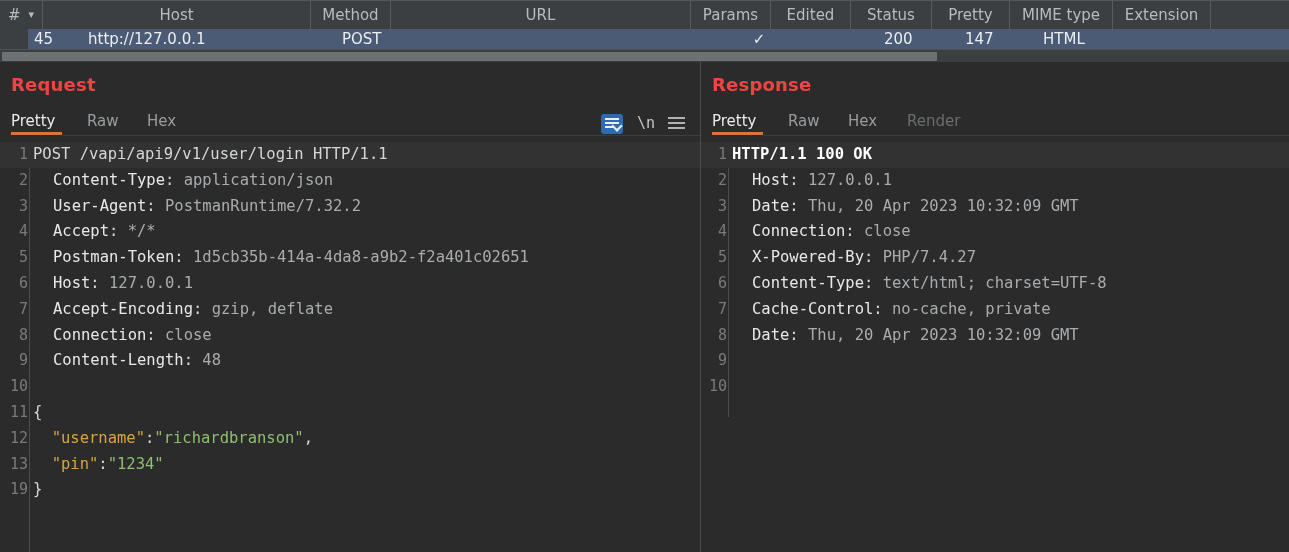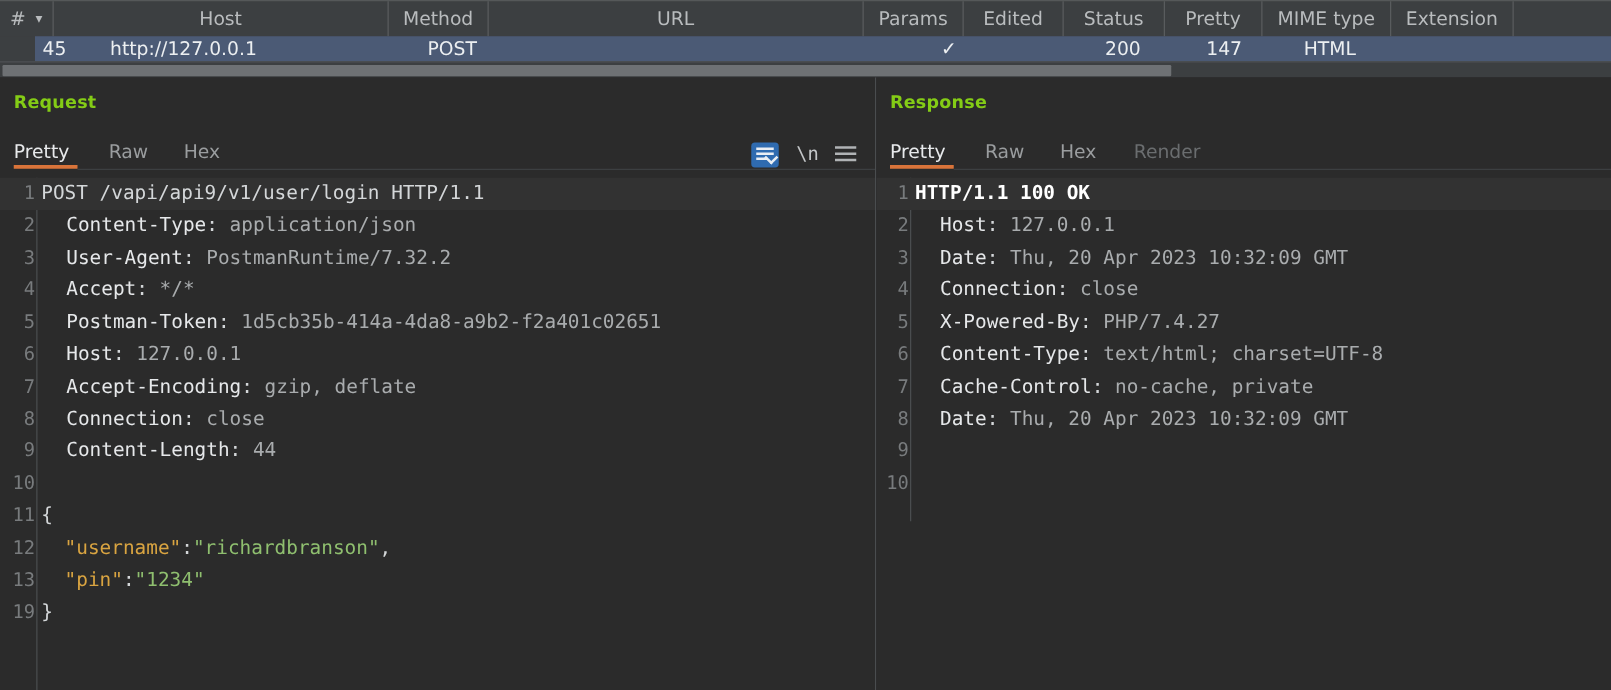--- a/index.html
+++ b/index.html
@@ -108,23 +108,23 @@
   .panel-vdivider {
     position: absolute;
     left: 700px; top: 0;
     width: 1px; height: 490px;
     background: #4a4d4f;
   }
 
   .panel-title {
     position: absolute;
     left: 11px; top: 12px;
-    font-size: 14px;
+    font-size: 18px;
     font-weight: bold;
-    color: #84cc16;
+    color: #ef4444;
     letter-spacing: 0.2px;
   }
 
   .tabbar {
     position: absolute;
     left: 0; top: 48px;
     height: 26px;
     width: 100%;
   }
   .tab {
@@ -319,21 +319,21 @@
       <div class="gutter-rule" style="left:29px; height:410px;"></div>
       <div id="request-lines">
           <div class="code-line highlight"><div class="gutter">1</div><div class="code-text"><span class="plain">POST /vapi/api9/v1/user/login HTTP/1.1</span></div></div>
           <div class="code-line"><div class="gutter">2</div><div class="code-text"><span class="hdr-name">Content-Type</span><span class="punc">: </span><span class="hdr-val">application/json</span></div></div>
           <div class="code-line"><div class="gutter">3</div><div class="code-text"><span class="hdr-name">User-Agent</span><span class="punc">: </span><span class="hdr-val">PostmanRuntime/7.32.2</span></div></div>
           <div class="code-line"><div class="gutter">4</div><div class="code-text"><span class="hdr-name">Accept</span><span class="punc">: </span><span class="hdr-val">*/*</span></div></div>
           <div class="code-line"><div class="gutter">5</div><div class="code-text"><span class="hdr-name">Postman-Token</span><span class="punc">: </span><span class="hdr-val">1d5cb35b-414a-4da8-a9b2-f2a401c02651</span></div></div>
           <div class="code-line"><div class="gutter">6</div><div class="code-text"><span class="hdr-name">Host</span><span class="punc">: </span><span class="hdr-val">127.0.0.1</span></div></div>
           <div class="code-line"><div class="gutter">7</div><div class="code-text"><span class="hdr-name">Accept-Encoding</span><span class="punc">: </span><span class="hdr-val">gzip, deflate</span></div></div>
           <div class="code-line"><div class="gutter">8</div><div class="code-text"><span class="hdr-name">Connection</span><span class="punc">: </span><span class="hdr-val">close</span></div></div>
-          <div class="code-line"><div class="gutter">9</div><div class="code-text"><span class="hdr-name">Content-Length</span><span class="punc">: </span><span class="hdr-val">44</span></div></div>
+          <div class="code-line"><div class="gutter">9</div><div class="code-text"><span class="hdr-name">Content-Length</span><span class="punc">: </span><span class="hdr-val">48</span></div></div>
           <div class="code-line"><div class="gutter">10</div><div class="code-text"></div></div>
           <div class="code-line"><div class="gutter">11</div><div class="code-text"><span class="punc">{</span></div></div>
           <div class="code-line"><div class="gutter">12</div><div class="code-text"><span class="punc">  </span><span class="json-key">"username"</span><span class="punc">:</span><span class="json-str">"richardbranson"</span><span class="punc">,</span></div></div>
           <div class="code-line"><div class="gutter">13</div><div class="code-text"><span class="punc">  </span><span class="json-key">"pin"</span><span class="punc">:</span><span class="json-str">"1234"</span></div></div>
           <div class="code-line"><div class="gutter">19</div><div class="code-text"><span class="punc">}</span></div></div>
         </div>
     </div>
   </div>
 
   <div class="panel" id="response-panel">

